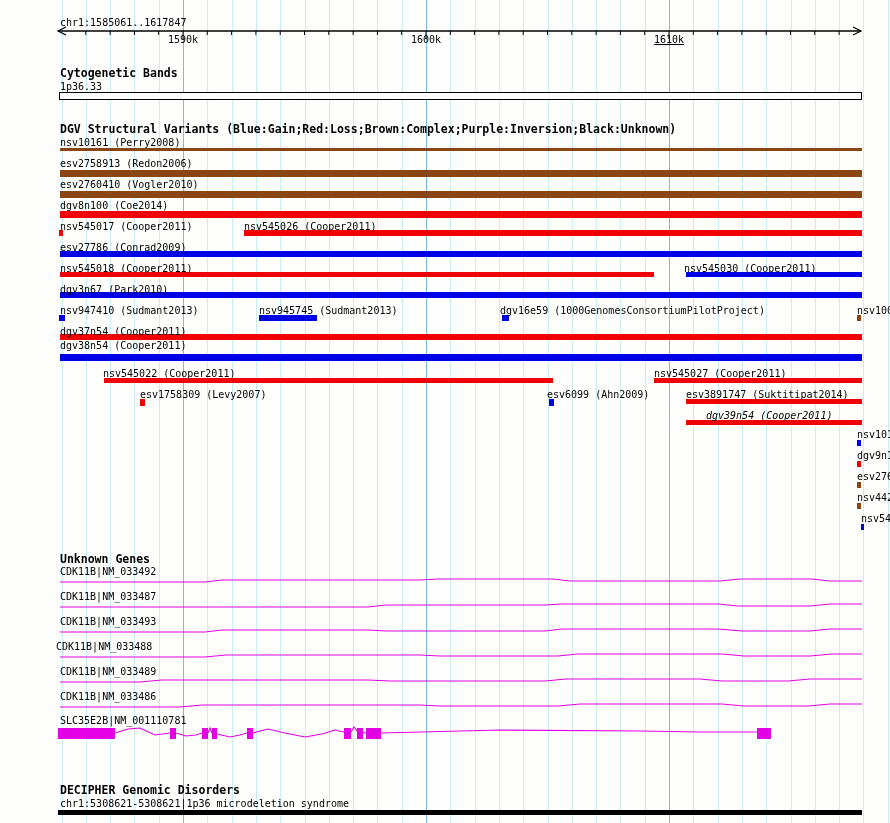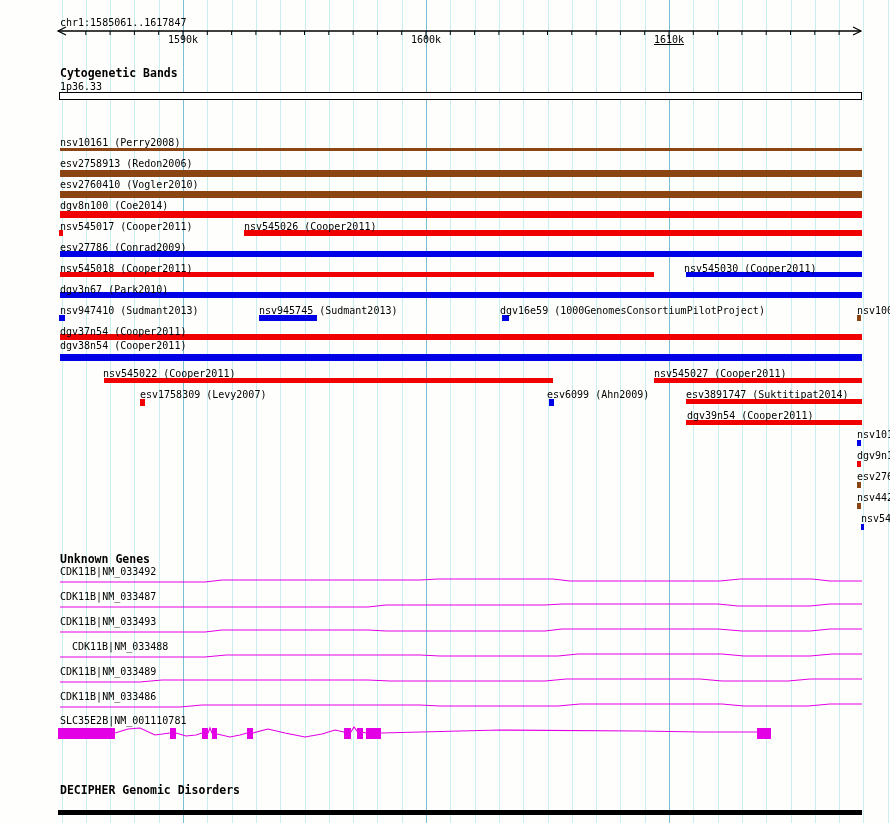--- a/index.html
+++ b/index.html
@@ -110,20 +110,21 @@
   <div id="ruler-labels">
       <div class="ruler-label" style="left: 183px; top: 34px;">1590k</div>
       <div class="ruler-label" style="left: 426px; top: 34px;">1600k</div>
       <div class="ruler-label" style="left: 669px; top: 34px; text-decoration: underline;">1610k</div>
     </div>
 
   <div class="heading" style="left: 60px; top: 67px;" id="cyto-heading">Cytogenetic Bands</div>
   <div class="lbl" style="left: 60px; top: 81px;" id="cyto-label">1p36.33</div>
   <div class="cytoband" id="cyto-band" style="left: 59px; top: 92px; width: 803px; height: 8px;"></div>
 
+  <div class="heading" style="left: 60px; top: 123px;" id="dgv-heading">DGV Structural Variants (Blue:Gain;Red:Loss;Brown:Complex;Purple:Inversion;Black:Unknown)</div>
   <div id="dgv-track">
       <div class="lbl" style="left: 60px; top: 137px;">nsv10161 (Perry2008)</div>
       <div class="bar" style="left: 60px; top: 148px; width: 802px; height: 3px; background: rgb(139, 69, 19);"></div>
       <div class="lbl" style="left: 60px; top: 158px;">esv2758913 (Redon2006)</div>
       <div class="bar" style="left: 60px; top: 170px; width: 802px; height: 7px; background: rgb(139, 69, 19);"></div>
       <div class="lbl" style="left: 60px; top: 179px;">esv2760410 (Vogler2010)</div>
       <div class="bar" style="left: 60px; top: 191px; width: 802px; height: 7px; background: rgb(139, 69, 19);"></div>
       <div class="lbl" style="left: 60px; top: 200px;">dgv8n100 (Coe2014)</div>
       <div class="bar" style="left: 60px; top: 211px; width: 802px; height: 7px; background: rgb(240, 0, 0);"></div>
       <div class="lbl" style="left: 60px; top: 221px;">nsv545017 (Cooper2011)</div>
@@ -153,49 +154,50 @@
       <div class="lbl" style="left: 103px; top: 368px;">nsv545022 (Cooper2011)</div>
       <div class="bar" style="left: 104px; top: 378px; width: 449px; height: 5px; background: rgb(240, 0, 0);"></div>
       <div class="lbl" style="left: 654px; top: 368px;">nsv545027 (Cooper2011)</div>
       <div class="bar" style="left: 654px; top: 378px; width: 208px; height: 5px; background: rgb(240, 0, 0);"></div>
       <div class="lbl" style="left: 140px; top: 389px;">esv1758309 (Levy2007)</div>
       <div class="bar" style="left: 140px; top: 399px; width: 5px; height: 7px; background: rgb(240, 0, 0);"></div>
       <div class="lbl" style="left: 547px; top: 389px;">esv6099 (Ahn2009)</div>
       <div class="bar" style="left: 549px; top: 399px; width: 5px; height: 7px; background: rgb(0, 0, 230);"></div>
       <div class="lbl" style="left: 686px; top: 389px;">esv3891747 (Suktitipat2014)</div>
       <div class="bar" style="left: 686px; top: 399px; width: 176px; height: 5px; background: rgb(240, 0, 0);"></div>
-      <div class="lbl" style="left: 687px; top: 410px;">dgv39n54 (Cooper2011)</div>
+      <div class="lbl" style="left: 706px; top: 410px; font-style: italic;">dgv39n54 (Cooper2011)</div>
       <div class="bar" style="left: 686px; top: 420px; width: 176px; height: 5px; background: rgb(240, 0, 0);"></div>
       <div class="lbl" style="left: 857px; top: 429px;">nsv101</div>
       <div class="bar" style="left: 857px; top: 440px; width: 4px; height: 6px; background: rgb(0, 0, 230);"></div>
       <div class="lbl" style="left: 857px; top: 450px;">dgv9n1</div>
       <div class="bar" style="left: 857px; top: 461px; width: 4px; height: 6px; background: rgb(240, 0, 0);"></div>
       <div class="lbl" style="left: 857px; top: 471px;">esv276</div>
       <div class="bar" style="left: 857px; top: 482px; width: 4px; height: 6px; background: rgb(139, 69, 19);"></div>
       <div class="lbl" style="left: 857px; top: 492px;">nsv442</div>
       <div class="bar" style="left: 857px; top: 503px; width: 4px; height: 6px; background: rgb(139, 69, 19);"></div>
       <div class="lbl" style="left: 861px; top: 513px;">nsv54</div>
       <div class="bar" style="left: 861px; top: 524px; width: 3px; height: 6px; background: rgb(0, 0, 230);"></div>
     </div>
 
   <div class="heading" style="left: 60px; top: 553px;" id="refseq-heading">Unknown Genes</div>
   <div id="refseq-track">
       <div class="lbl" style="left: 60px; top: 566px;">CDK11B|NM_033492</div>
       <div class="lbl" style="left: 60px; top: 591px;">CDK11B|NM_033487</div>
       <div class="lbl" style="left: 60px; top: 616px;">CDK11B|NM_033493</div>
-      <div class="lbl" style="left: 72px; top: 641px;">CDK11B|NM_033488</div>
+      <div class="lbl" style="left: 56px; top: 641px;">CDK11B|NM_033488</div>
       <div class="lbl" style="left: 60px; top: 666px;">CDK11B|NM_033489</div>
       <div class="lbl" style="left: 60px; top: 691px;">CDK11B|NM_033486</div>
       <div class="lbl" style="left: 60px; top: 715px;">SLC35E2B|NM_001110781</div>
       <div class="exon" style="left: 58px; top: 728px; width: 57px; height: 11px; background: rgb(228, 0, 228);"></div>
       <div class="exon" style="left: 170px; top: 728px; width: 6px; height: 11px; background: rgb(228, 0, 228);"></div>
       <div class="exon" style="left: 202px; top: 728px; width: 6px; height: 11px; background: rgb(228, 0, 228);"></div>
       <div class="exon" style="left: 212px; top: 728px; width: 5px; height: 11px; background: rgb(228, 0, 228);"></div>
       <div class="exon" style="left: 247px; top: 728px; width: 6px; height: 11px; background: rgb(228, 0, 228);"></div>
       <div class="exon" style="left: 344px; top: 728px; width: 7px; height: 11px; background: rgb(228, 0, 228);"></div>
       <div class="exon" style="left: 357px; top: 728px; width: 6px; height: 11px; background: rgb(228, 0, 228);"></div>
       <div class="exon" style="left: 366px; top: 728px; width: 15px; height: 11px; background: rgb(228, 0, 228);"></div>
       <div class="exon" style="left: 757px; top: 728px; width: 14px; height: 11px; background: rgb(228, 0, 228);"></div>
     </div>
 
   <div class="heading" style="left: 60px; top: 784px;" id="decipher-heading">DECIPHER Genomic Disorders</div>
+  <div class="lbl" style="left: 60px; top: 798px;" id="decipher-entry">chr1:5308621-5308621|1p36 microdeletion syndrome</div>
   <div class="decipher-bar" id="decipher-bar" style="left: 58px; top: 810px; width: 804px; height: 5px;"></div>
 </div>
 
 </body></html>

